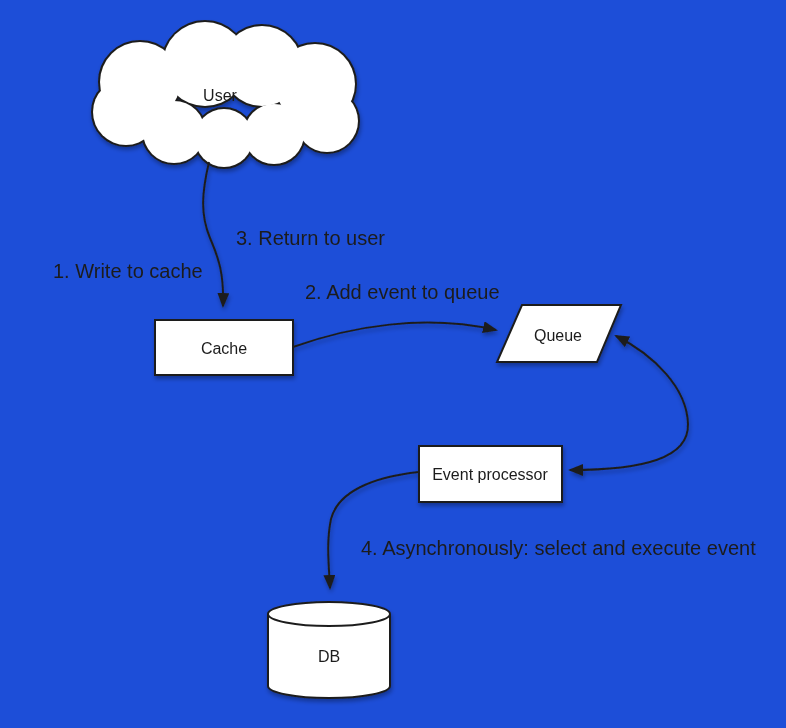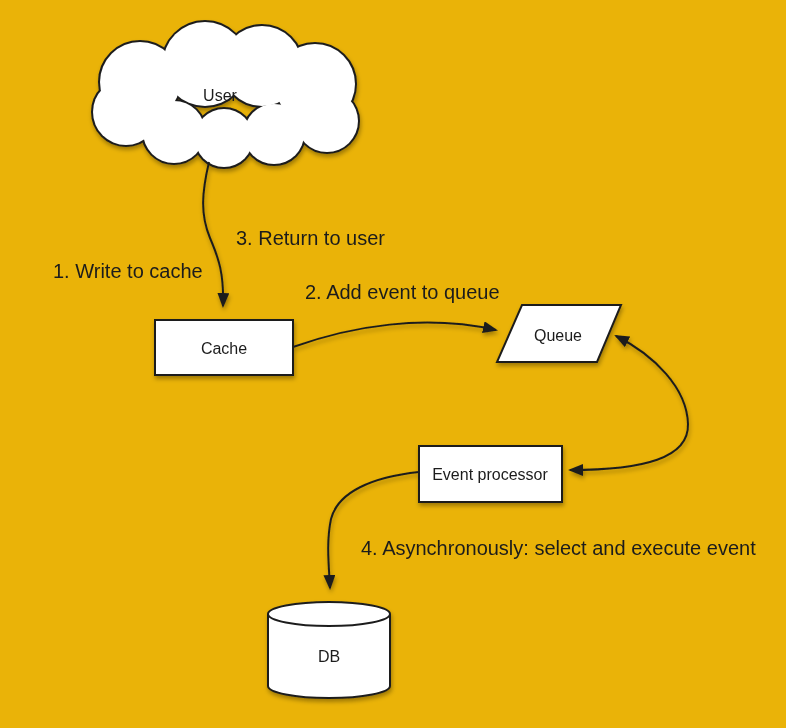--- a/index.html
+++ b/index.html
@@ -1,20 +1,20 @@
 <!DOCTYPE html>
 <html><head>
 <meta charset="utf-8">
 <style>
   html, body { margin: 0; padding: 0; background: #ffffff; }
   .canvas {
     position: relative;
     width: 786px;
     height: 728px;
-    background: #eab308;
+    background: #1d4ed8;
     font-family: "Liberation Sans", "DejaVu Sans", sans-serif;
     overflow: hidden;
   }
   svg { position: absolute; inset: 0; display: block; }
   text {
     fill: #1c1c1c;
     font-family: "Liberation Sans", "DejaVu Sans", sans-serif;
   }
   .node-label { font-size: 16px; }
   .annotation { font-size: 20px; }

